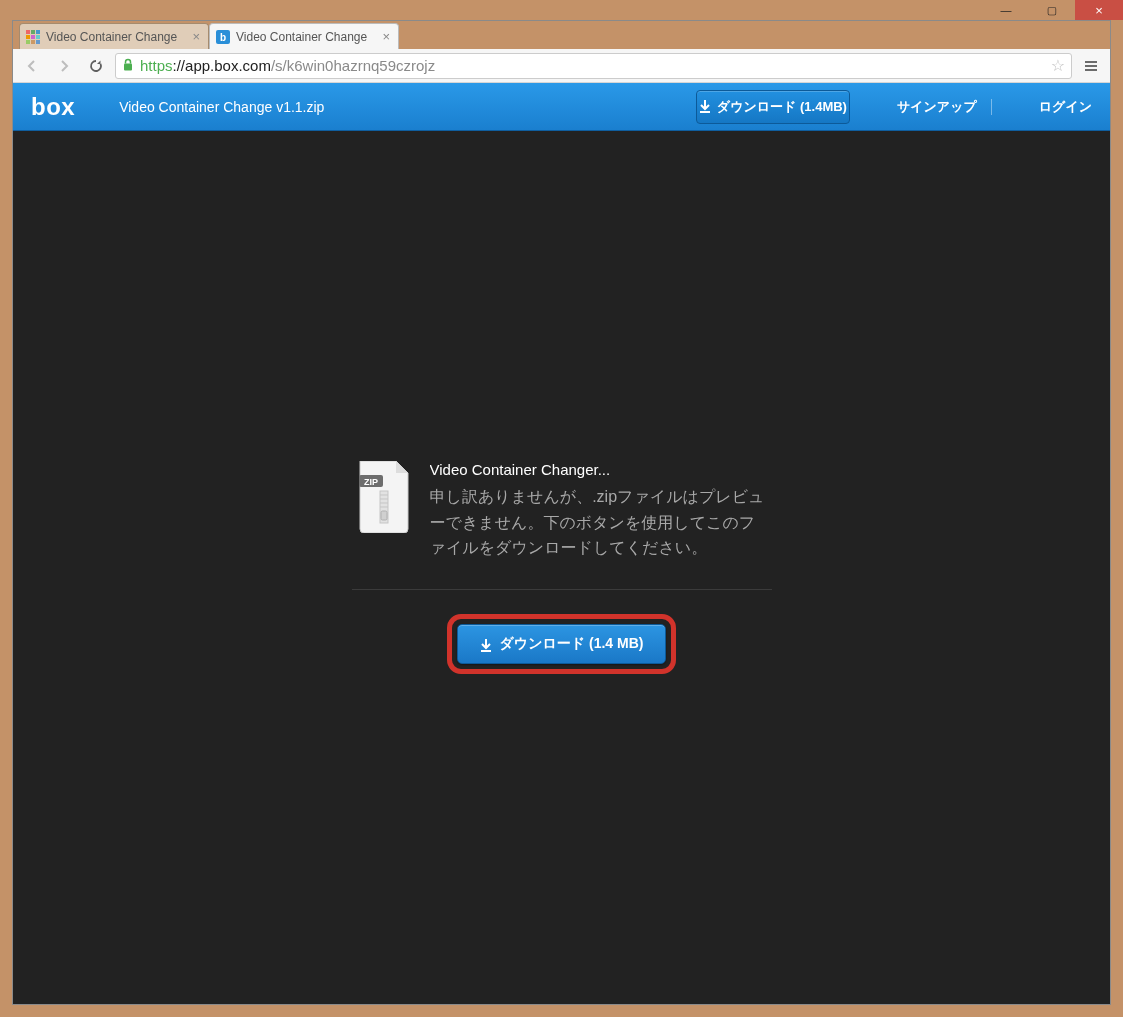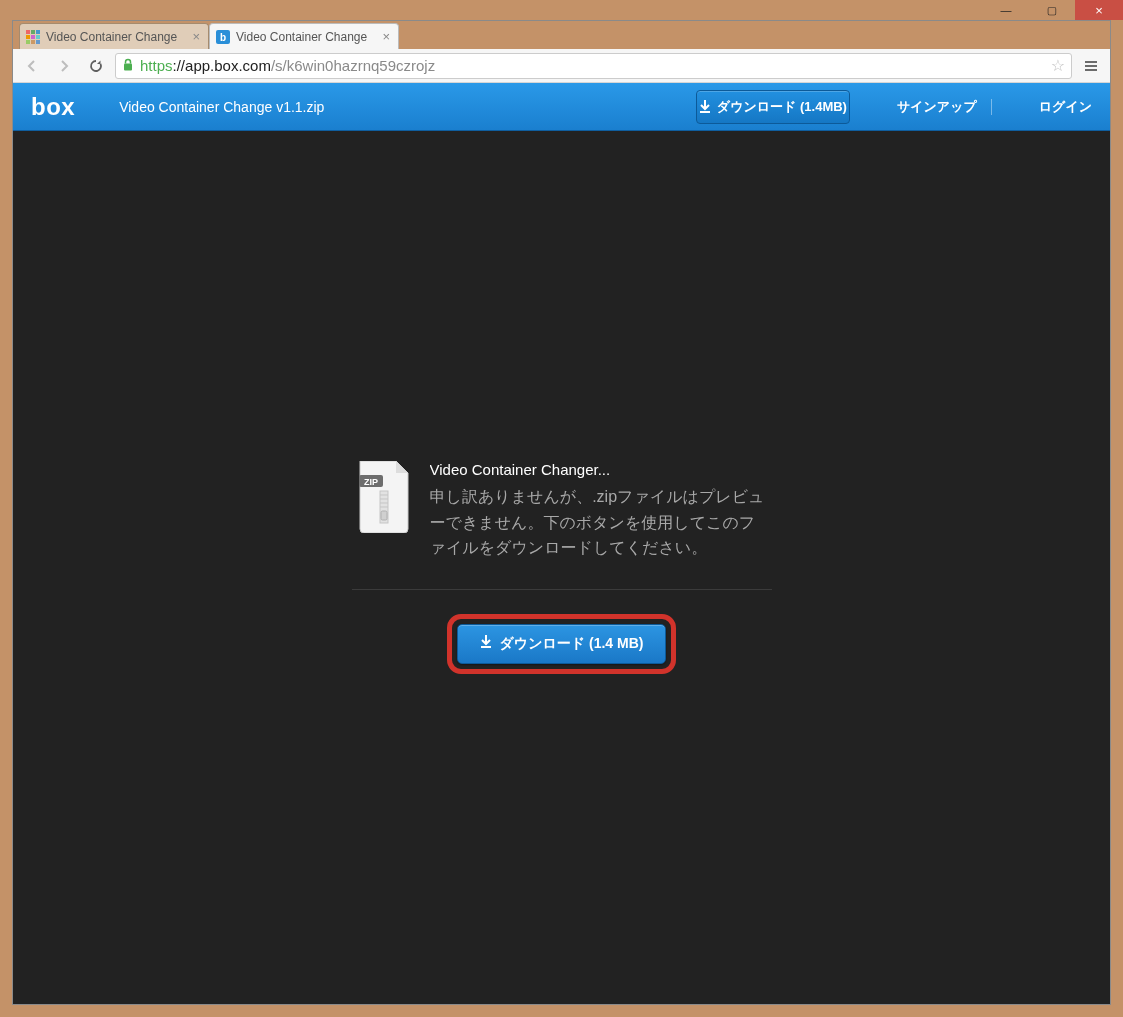--- a/index.html
+++ b/index.html
@@ -44,21 +44,21 @@
 
   .box-body { flex: 1; display: flex; align-items: center; justify-content: center; }
   .box-center { width: 420px; text-align: center; }
   .box-info { display: flex; align-items: flex-start; gap: 18px; text-align: left; padding: 0 4px 28px 4px; }
   .zip-icon { width: 56px; height: 72px; flex-shrink: 0; }
   .box-info-text { flex: 1; }
   .box-info-title { color: #fff; font-size: 15px; margin-bottom: 6px; white-space: nowrap; overflow: hidden; text-overflow: ellipsis; max-width: 280px; }
   .box-info-msg { color: #a8a8a8; font-size: 16px; line-height: 1.6; }
   .box-hr { border: none; border-top: 1px solid #3b3b3b; margin: 0 0 24px 0; }
   .highlight-ring { display: inline-block; border: 5px solid #d1332b; border-radius: 14px; padding: 5px; }
-  .box-dl-big { background: linear-gradient(#2c95e2, #1a78c7); border: 1px solid #0c5a99; border-radius: 5px; padding: 10px 22px; color: #fff; font-size: 14px; font-weight: bold; display: flex; align-items: flex-start; gap: 8px; box-shadow: inset 0 1px 0 rgba(255,255,255,0.25), 0 1px 2px rgba(0,0,0,0.4); }
+  .box-dl-big { background: linear-gradient(#2c95e2, #1a78c7); border: 1px solid #0c5a99; border-radius: 5px; padding: 10px 22px; color: #fff; font-size: 14px; font-weight: bold; display: flex; align-items: flex-end; gap: 8px; box-shadow: inset 0 1px 0 rgba(255,255,255,0.25), 0 1px 2px rgba(0,0,0,0.4); }
 
   .dl-arrow { width: 12px; height: 14px; }
 </style>
 </head>
 <body>
 
 <div class="window-frame">
   <div class="titlebar">
     <div class="win-btn">—</div>
     <div class="win-btn">▢</div>

